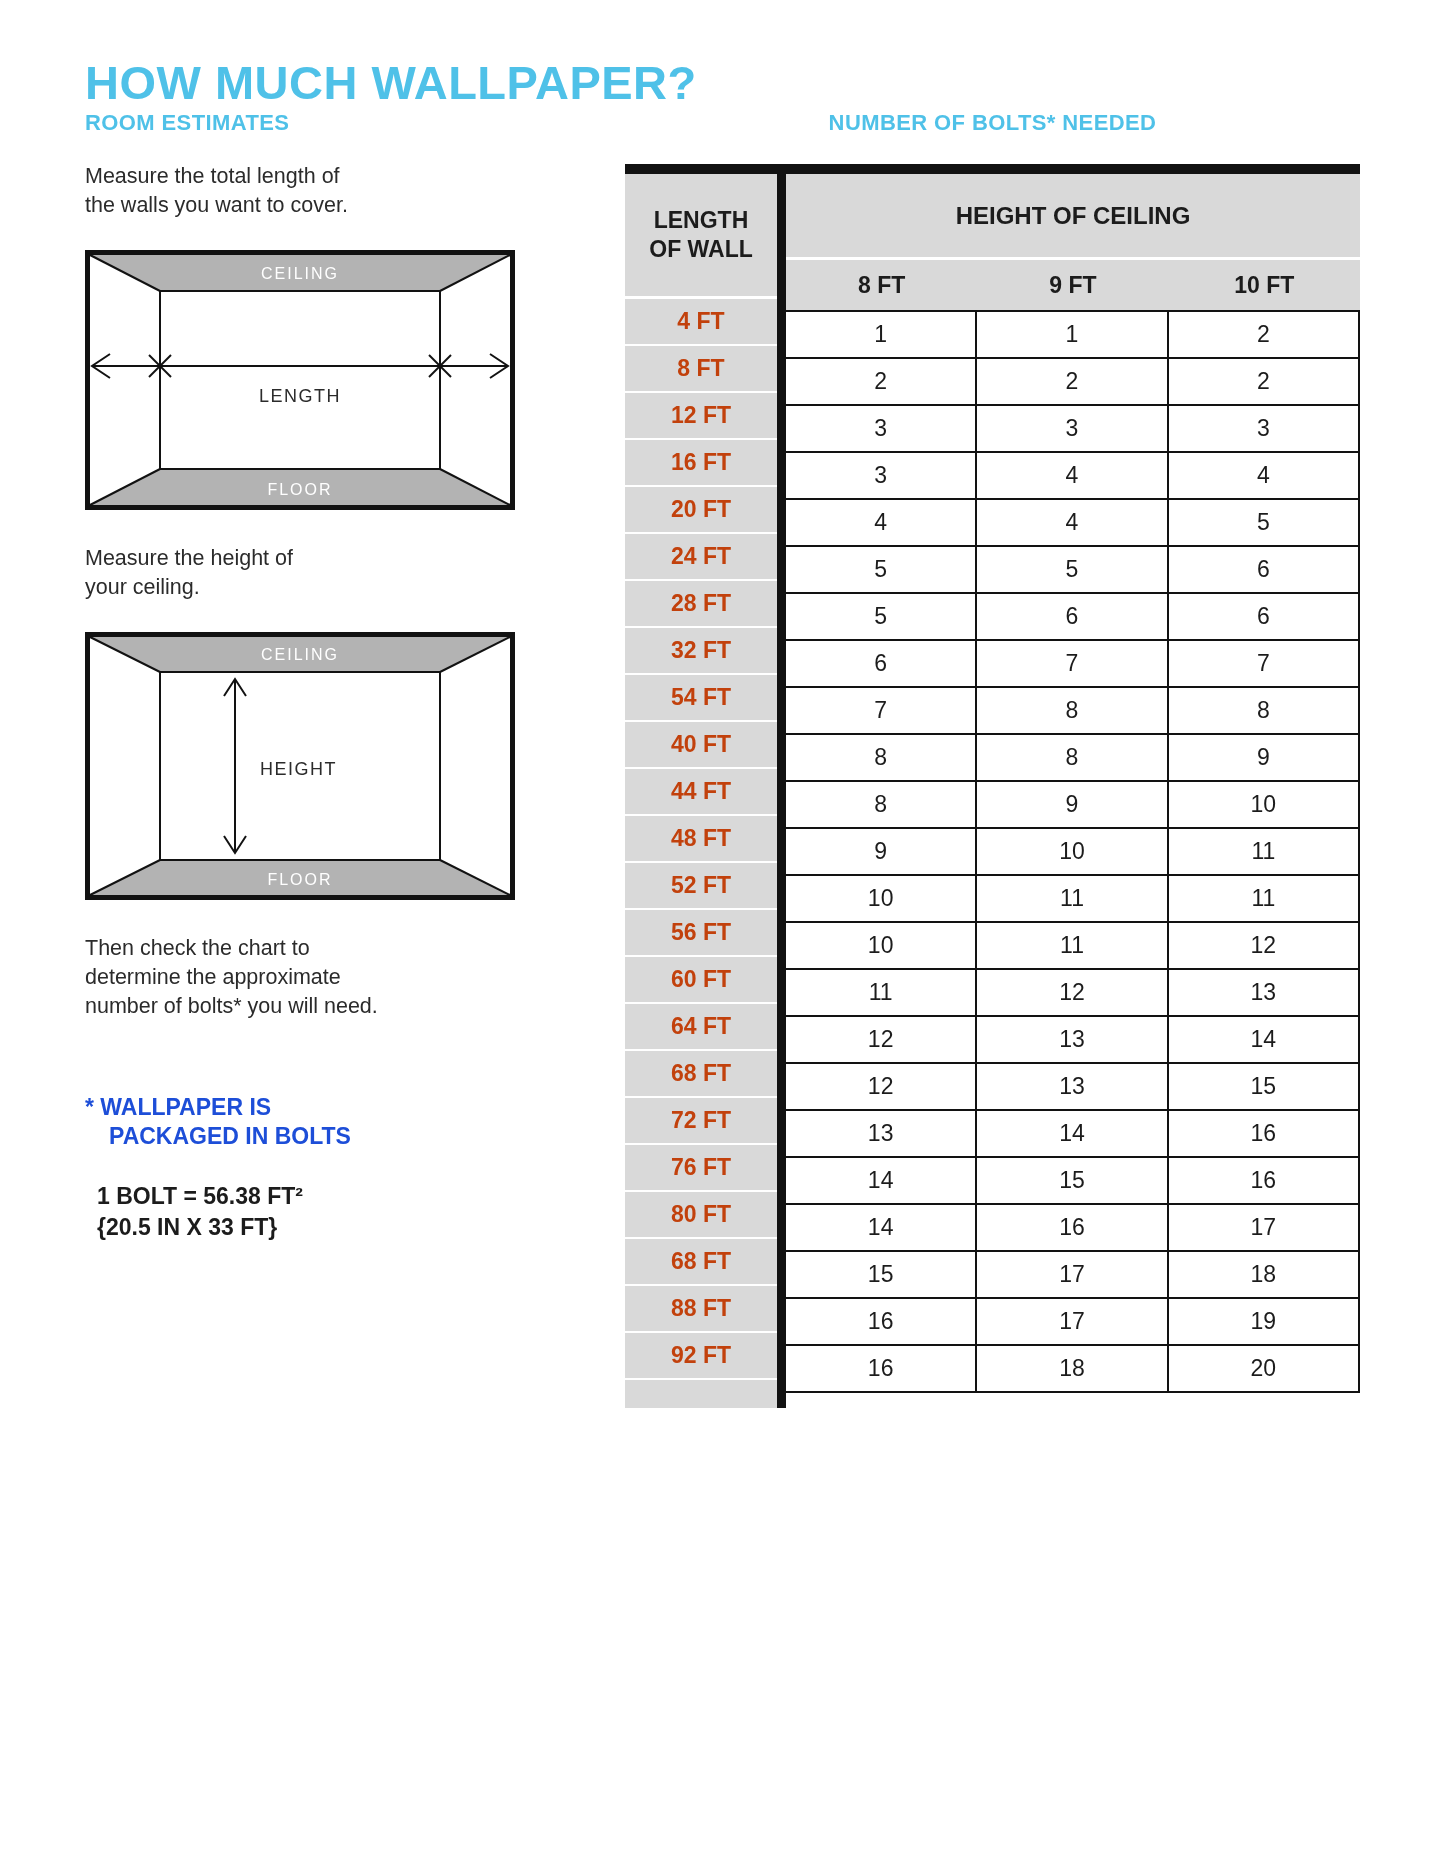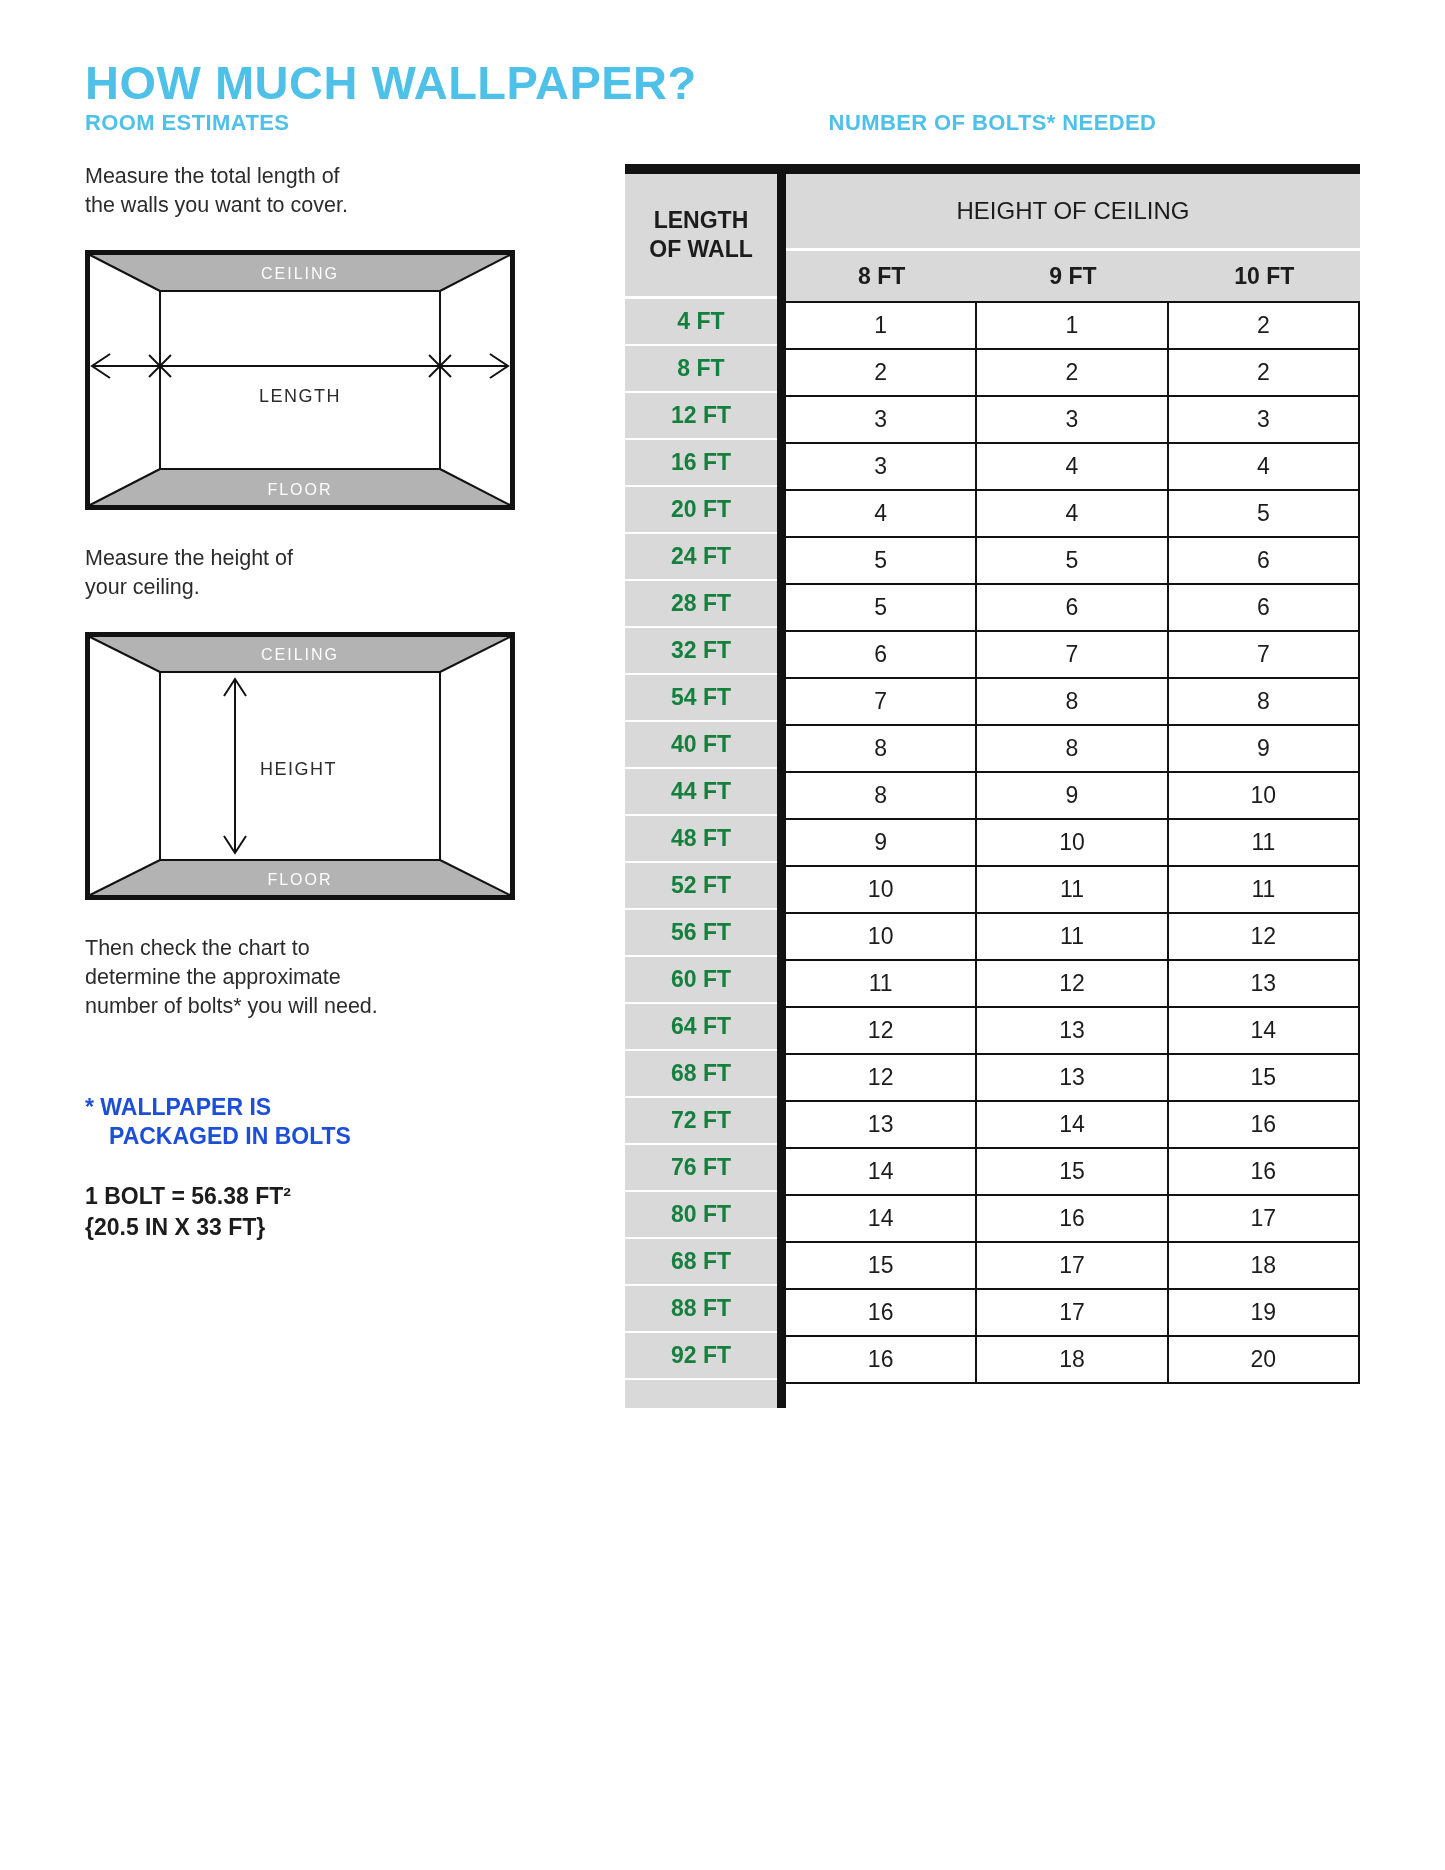--- a/index.html
+++ b/index.html
@@ -47,20 +47,21 @@
     color: #1d4ed8;
   }
   .footnote .indent { padding-left: 24px; }
   .bolt-info {
     margin-top: 30px;
     font-size: 23px;
     font-weight: bold;
     line-height: 1.35;
     white-space: pre-line;
     color: #1c1c1c;
+    margin-left: 12px;
   }
 
   
   .bolt-table {
     display: flex;
     border-top: 10px solid #121212;
     width: 735px;
   }
   .label-col { width: 152px; flex: 0 0 152px; display: flex; flex-direction: column; }
   .label-head {
@@ -73,31 +74,31 @@
     white-space: pre-line;
     line-height: 1.25;
     color: #1c1c1c;
   }
   .label-cell {
     height: 47px;
     background: #d9d9d9;
     border-bottom: 2px solid #ffffff;
     display: flex; align-items: center; justify-content: center;
     font-weight: bold; font-size: 23px;
-    color: #15803d;
+    color: #c2410c;
   }
   .label-foot { height: 28px; background: #d9d9d9; }
 
   .data-col { flex: 1; border-left: 9px solid #121212; display: flex; flex-direction: column; }
   .group-head {
-    height: 77px;
+    height: 86px;
     background: #d9d9d9;
     border-bottom: 3px solid #ffffff;
     display: flex; align-items: center; justify-content: center;
-    font-weight: normal; font-size: 24px;
+    font-weight: bold; font-size: 24px;
     color: #1c1c1c;
   }
   .sub-head {
     height: 52px;
     background: #d9d9d9;
     border-bottom: 2px solid #121212;
     display: flex;
   }
   .sub-cell {
     flex: 1;

